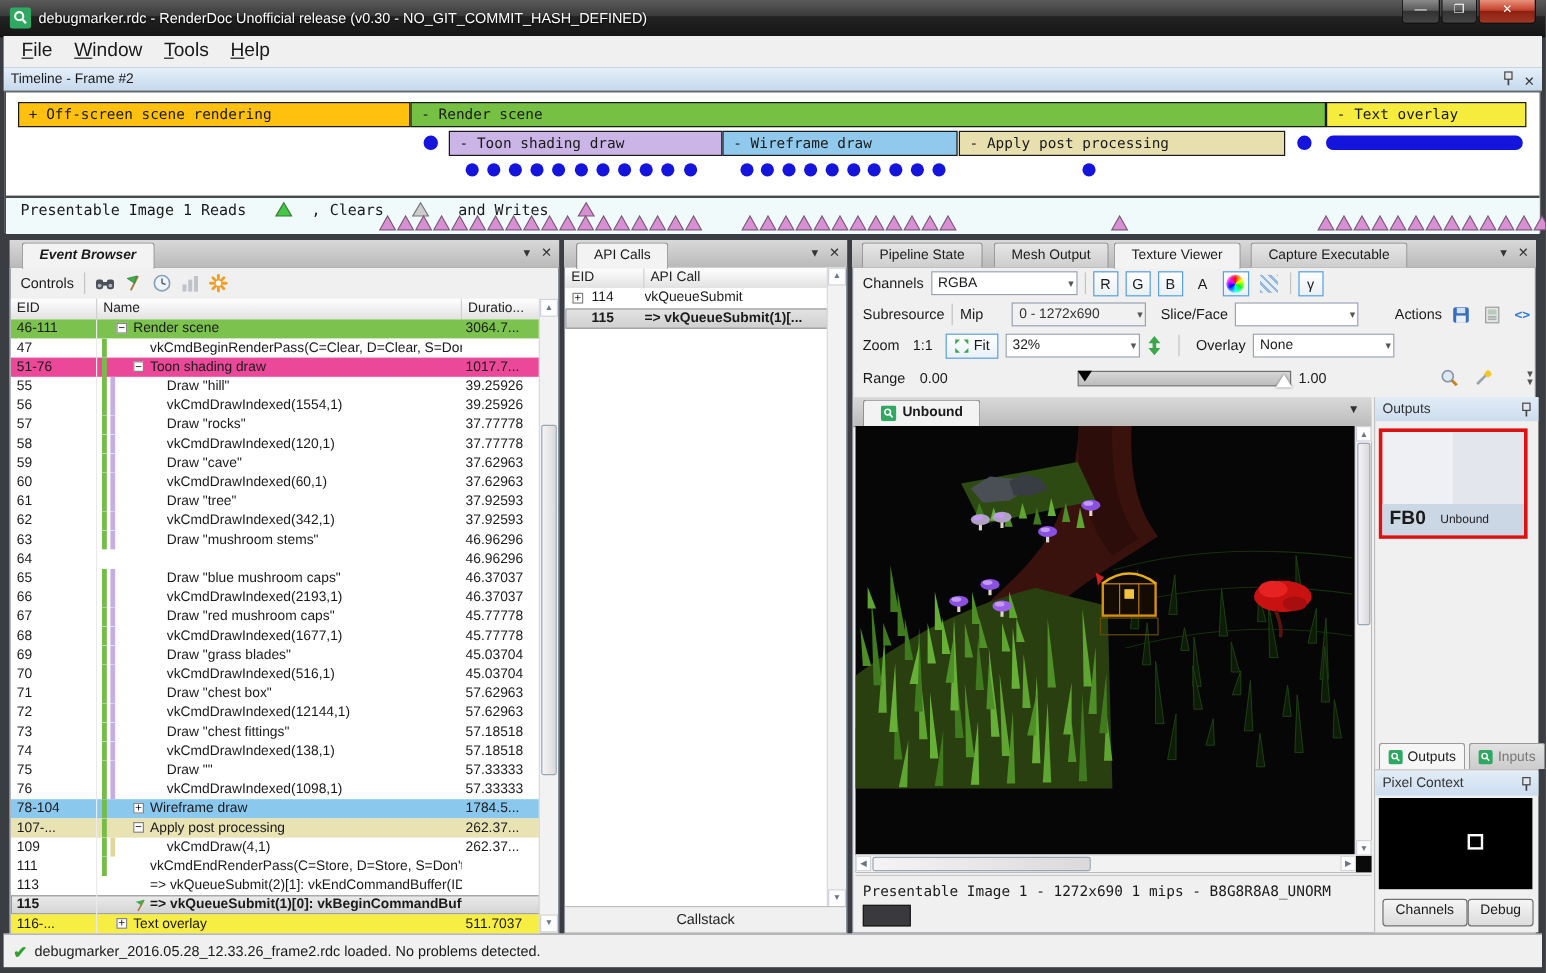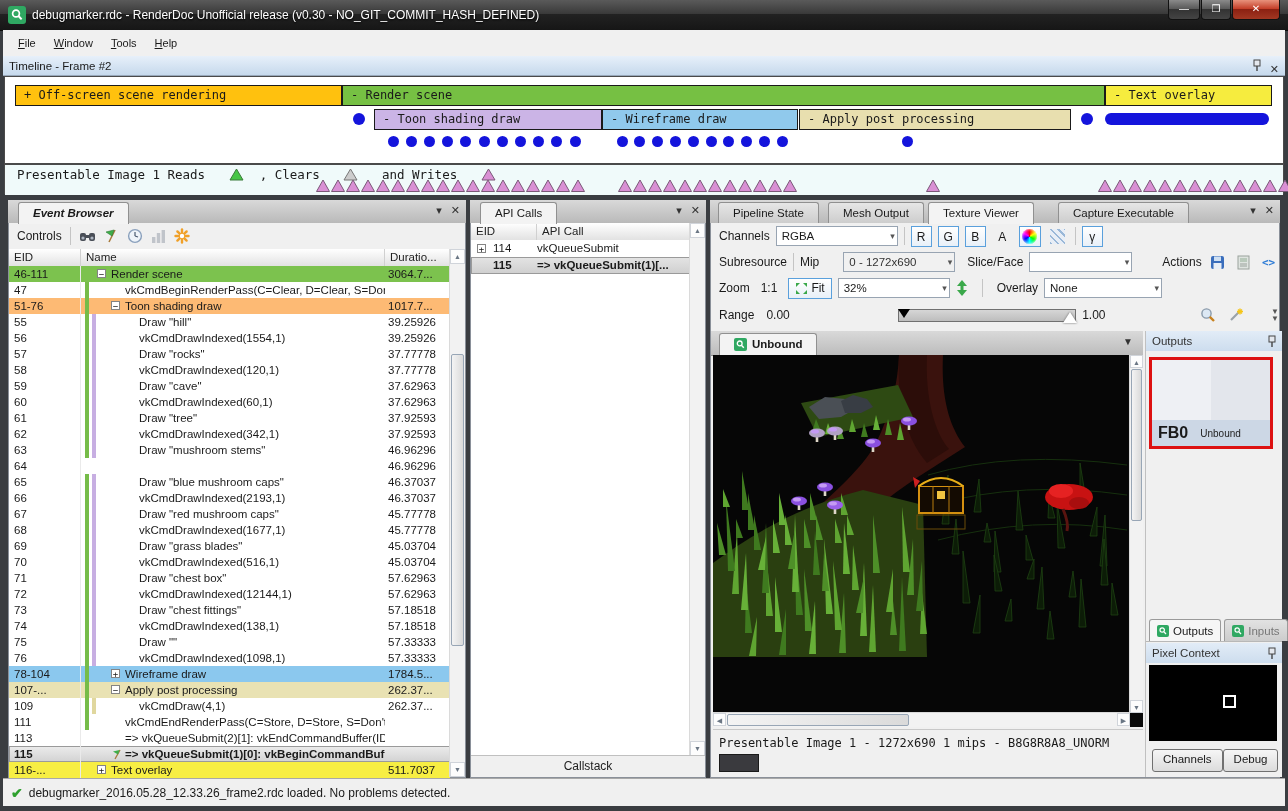--- a/index.html
+++ b/index.html
@@ -13,21 +13,21 @@
   .titlebar .title{position:absolute;left:32px;top:0;line-height:30px;color:#fff;font-size:12px;
     text-shadow:0 1px 2px #000;white-space:nowrap;}
   .winbtns{position:absolute;right:8px;top:0;display:flex;}
   .winbtn{height:19px;border:1px solid #111;border-top:none;border-radius:0 0 4px 4px;
     color:#fff;font-size:10px;text-align:center;line-height:17px;
     background:linear-gradient(#8a8a8a,#5a5a5a 45%,#333 50%,#444);margin-left:1px;}
   .winbtn.min{width:30px}.winbtn.max{width:28px}
   .winbtn.close{width:46px;background:linear-gradient(#e8927c,#c4402a 45%,#8c2112 50%,#a23722);}
   .menubar{position:absolute;left:3px;top:30px;width:1282px;height:26px;background:#f0f0f0;
     display:flex;align-items:center;padding-left:6px;box-sizing:border-box;}
-  .menuitem{padding:0 9px;font-size:11px;}
+  .menuitem{padding:0 9px;font-size:16px;}
   .menuitem u{text-decoration:underline;}
   
   .tl-header{position:absolute;left:3px;top:56px;width:1282px;height:20px;
     background:linear-gradient(#e7f0fa,#c6d9ec);border-bottom:1px solid #98a8ba;
     font-size:11.5px;line-height:20px;padding-left:6px;box-sizing:border-box;}
   .tl-hicons{position:absolute;right:6px;top:3px;display:flex;gap:8px;}
   .tl-body{position:absolute;left:4px;top:76px;width:1280px;height:118px;background:#fff;
     border:1px solid #4a4a4a;box-sizing:border-box;}
   .tl-box{position:absolute;height:21px;border:1px solid #1a1a1a;box-sizing:border-box;
     font-family:"DejaVu Sans Mono",monospace;font-size:12px;line-height:19px;padding-left:8px;
@@ -339,21 +339,21 @@
           <div class="erow" style="background: rgb(124, 194, 78);">
             <span class="c-eid">46-111</span>
             <div class="c-name"><span class="exp" style="left: 16px;">−</span><span style="padding-left: 30px; display: inline-block;">Render scene</span></div>
             <span class="c-dur">3064.7...</span>
           </div>
           <div class="erow">
             <span class="c-eid">47</span>
             <div class="c-name"><span class="ebar" style="left: 4px; background: rgb(118, 188, 73);"></span><span style="padding-left: 44px; display: inline-block;">vkCmdBeginRenderPass(C=Clear, D=Clear, S=Don't Care)</span></div>
             <span class="c-dur"></span>
           </div>
-          <div class="erow" style="background: #fdba74;">
+          <div class="erow" style="background: #ec4899;">
             <span class="c-eid">51-76</span>
             <div class="c-name"><span class="ebar" style="left: 4px; background: rgb(118, 188, 73);"></span><span class="exp" style="left: 30px;">−</span><span style="padding-left: 44px; display: inline-block;">Toon shading draw</span></div>
             <span class="c-dur">1017.7...</span>
           </div>
           <div class="erow">
             <span class="c-eid">55</span>
             <div class="c-name"><span class="ebar" style="left: 4px; background: rgb(118, 188, 73);"></span><span class="ebar" style="left: 11px; background: rgb(199, 174, 226);"></span><span style="padding-left: 58px; display: inline-block;">Draw "hill"</span></div>
             <span class="c-dur">39.25926</span>
           </div>
           <div class="erow">
@@ -539,21 +539,21 @@
       </div>
       <div class="callstack">Callstack</div>
     </div>
   </div>
 
   <div class="panel" id="tv">
     <div class="tabbar">
       <div class="tab" style="left:8px;">Pipeline State</div>
       <div class="tab" style="left:118px;">Mesh Output</div>
       <div class="tab active" style="left:218px;">Texture Viewer</div>
-      <div class="tab" style="left:348px;">Capture Executable</div>
+      <div class="tab" style="left:332px;">Capture Executable</div>
       <span class="tabicons">
         <span>▾</span>
         <span>✕</span>
       </span>
     </div>
     <div class="pbody">
 
       <div class="tvrow" style="top:0;">
         <span class="lbl">Channels</span>
         <div class="combo" style="width:122px;"><span>RGBA</span><span class="arr">▾</span></div>

